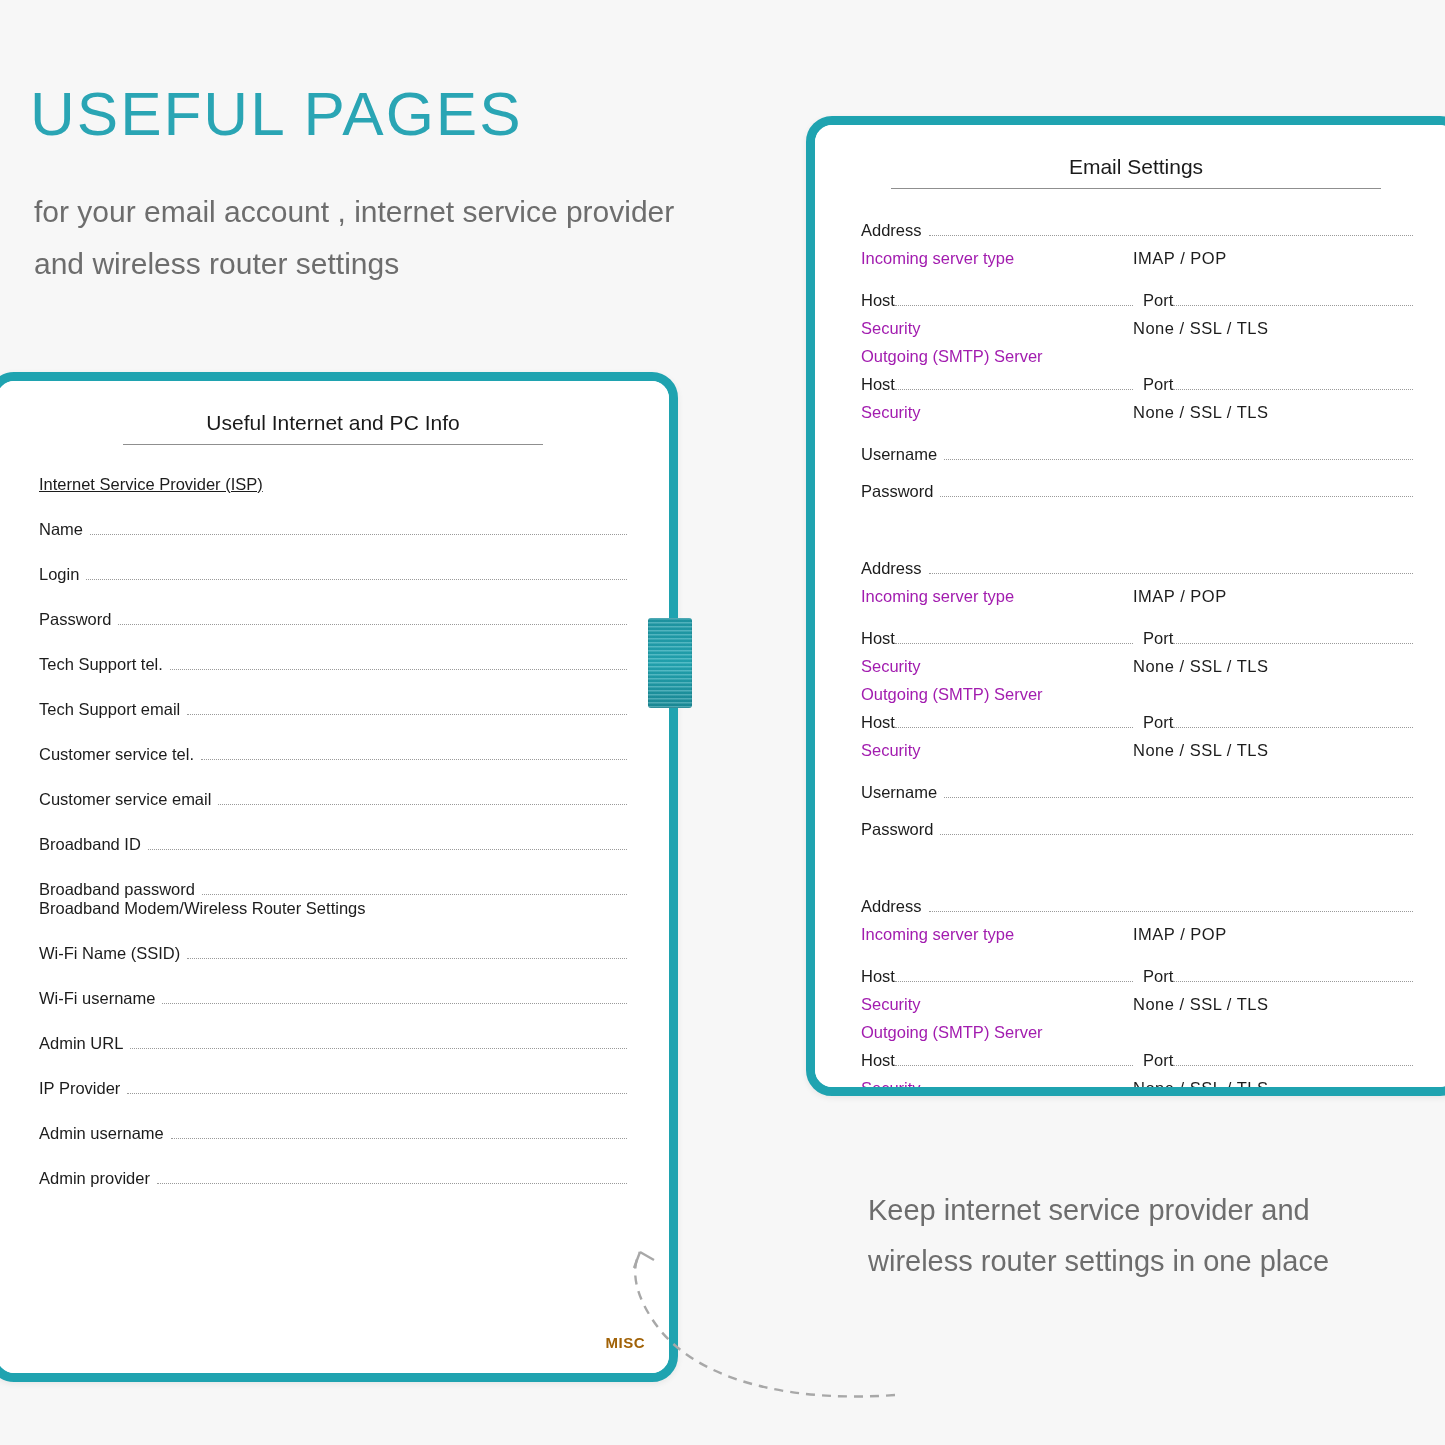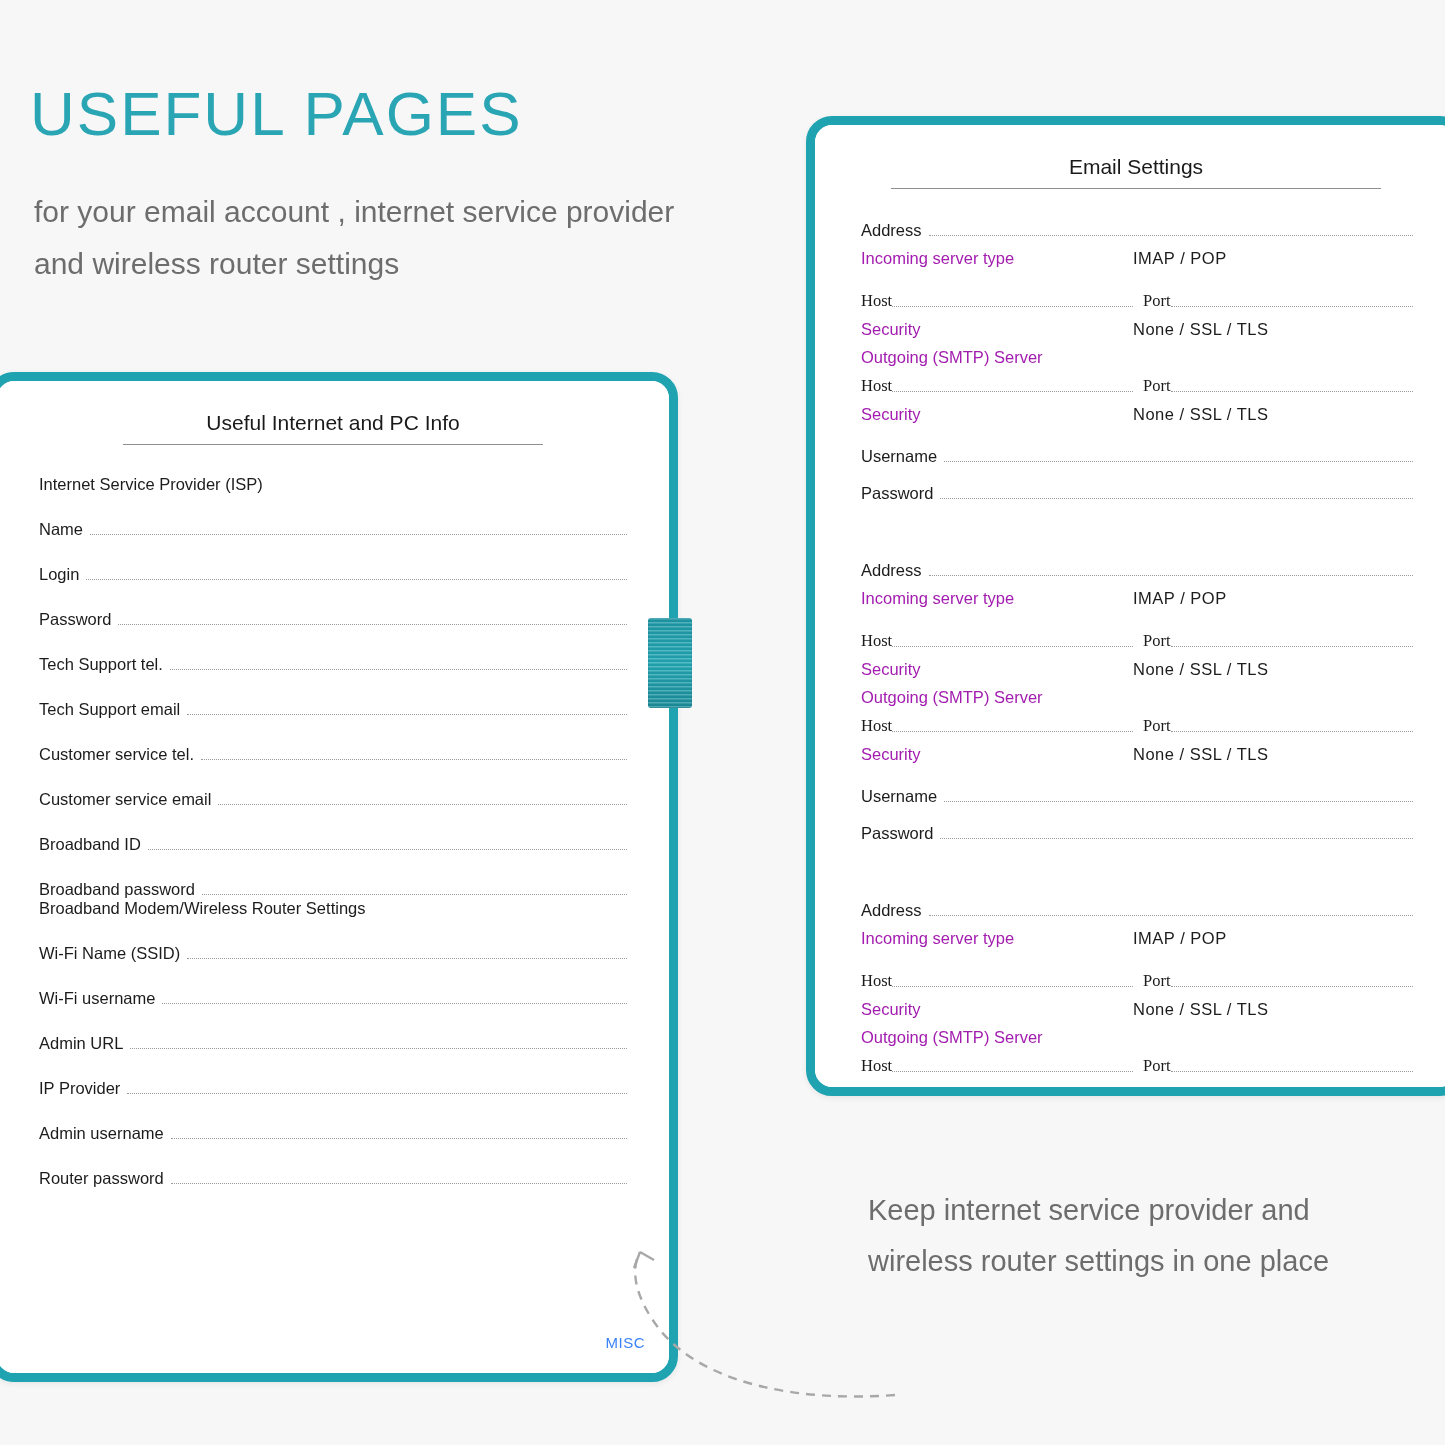--- a/index.html
+++ b/index.html
@@ -115,35 +115,35 @@
   }
 
   
   .lp-body { padding: 0 42px 0 42px; }
   .lp-section { font-size: 16.5px; color: #1c1c1c; }
   .lp-row { margin-top: 26px; }
   .misc {
     position: absolute;
     right: 24px; bottom: 22px;
     font-size: 15px;
-    color: #3b82f6;
+    color: #a16207;
     letter-spacing: 0.5px;
+    font-weight: bold;
   }
 
   
   .rp-body { padding: 0 44px 0 46px; }
   .eblock { margin-top: 32px; }
   .e-row { margin-top: 9px; }
   .two-col {
     display: flex;
     align-items: center;
     font-size: 16.5px;
     color: #1c1c1c;
     white-space: nowrap;
-    font-family: Liberation Serif, serif;
   }
   .two-col .colA { display:flex; align-items:flex-end; flex: 0 0 272px; }
   .two-col .colB { display:flex; align-items:flex-end; flex: 1 1 auto; padding-left: 10px; }
   .opts { font-size: 16.5px; color: #1c1c1c; letter-spacing: 0.5px; }
   .optcol { display:flex; }
   .optcol .c1 { flex: 0 0 272px; }
   .gap-sm { height: 14px; }
   .gap-md { height: 26px; }
 
   
@@ -171,21 +171,21 @@
   <div class="subhead">for your email account , internet service provider and wireless router settings</div>
 
   <div class="notebook nb-left">
     <div class="nb-inner">
 
       <div class="page-title">Useful Internet and PC Info</div>
       <div class="title-rule" style="width:420px;"></div>
 
       <div class="lp-body">
 
-        <div class="lp-section" style="margin-top:30px;">Internet Service Provider  (ISP)</div>
+        <div class="lp-section" style="margin-top:30px;text-decoration:underline;">Internet Service Provider  (ISP)</div>
 
         <div class="row lp-row">
           <span class="lbl">Name</span>
           <span class="dots"></span>
         </div>
         <div class="row lp-row">
           <span class="lbl">Login</span>
           <span class="dots"></span>
         </div>
         <div class="row lp-row">
@@ -233,21 +233,21 @@
         </div>
         <div class="row lp-row">
           <span class="lbl">IP Provider</span>
           <span class="dots"></span>
         </div>
         <div class="row lp-row">
           <span class="lbl">Admin username</span>
           <span class="dots"></span>
         </div>
         <div class="row lp-row">
-          <span class="lbl">Router password</span>
+          <span class="lbl">Admin provider</span>
           <span class="dots"></span>
         </div>
 
       </div>
 
       <div class="misc">MISC</div>
     </div>
   </div>
 
   <div class="band"></div>

